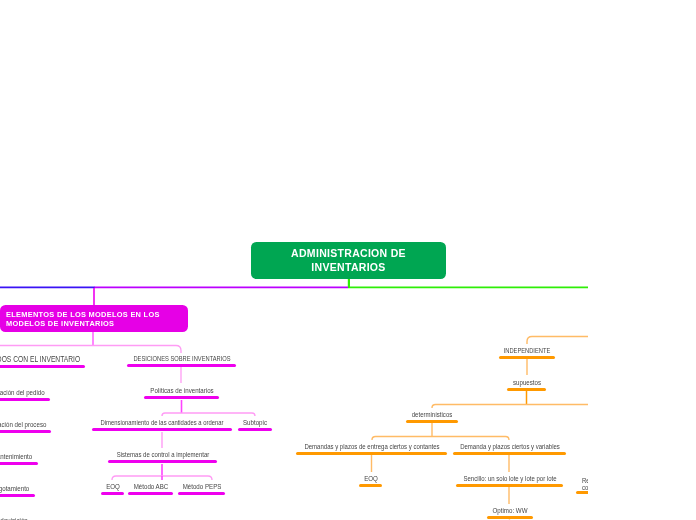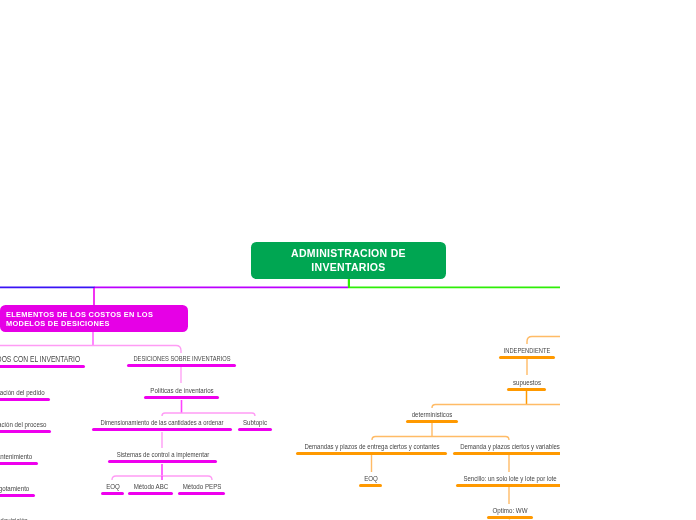--- a/index.html
+++ b/index.html
@@ -1,19 +1,19 @@
 <!DOCTYPE html>
 <html><head>
 <meta charset="utf-8">
 <style>
   html,body{margin:0;padding:0;}
   body{width:696px;height:520px;background:#ffffff;overflow:hidden;
        font-family:"Liberation Sans",sans-serif;
        -webkit-font-smoothing:antialiased;}
-  #canvas{position:relative;width:560px;height:520px;overflow:hidden;}
+  #canvas{position:relative;width:560px;height:520px;overflow:hidden;padding-left:28px;}
   svg.links{position:absolute;left:0;top:0;width:696px;height:520px;
             pointer-events:none;overflow:visible;}
   .pill{position:absolute;border-radius:5.5px;display:flex;align-items:center;
         justify-content:center;text-align:center;font-weight:bold;
         letter-spacing:0.3px;line-height:1.28;box-sizing:border-box;}
   .leaf{position:absolute;}
   .leaf .lbl{position:absolute;left:50%;transform:translateX(-50%) scaleX(0.88);
              bottom:5.5px;white-space:nowrap;color:#454545;text-align:center;
              font-size:7px;line-height:8.5px;}
   .leaf .bar{position:absolute;left:0;bottom:0;height:3px;border-radius:2.5px;}
@@ -57,21 +57,21 @@
     <path d="M509 487 L509 504" stroke="#ffbb66" stroke-width="1.4" fill="none"></path>
     <path d="M509.5 519 L509.5 520" stroke="#ffd9a8" stroke-width="1.4" fill="none"></path>
     <path d="M669.5 494 L669.5 513" stroke="#ffbb66" stroke-width="1.4" fill="none"></path>
   </svg>
 
   <div class="pill" style="left:251px;top:242px;width:195px;height:37px;background:#00a652;color:#fff;font-size:10.5px;padding:0 14px;">
     <span>ADMINISTRACION DE INVENTARIOS</span>
   </div>
 
   <div class="pill" style="left:0px;top:305px;width:188px;height:27px;background:#e600e6;color:#fff;font-size:7.4px;padding:1px 6px 0;justify-content:flex-start;text-align:left;letter-spacing:0.3px;line-height:9.2px;">
-    <span>ELEMENTOS DE LOS COSTOS EN LOS MODELOS DE DESICIONES</span>
+    <span>ELEMENTOS DE LOS MODELOS EN LOS MODELOS DE INVENTARIOS</span>
   </div>
 
 
   <div class="leaf" style="left:-63px;top:351px;width:148px;height:17px;">
     <span class="lbl" style="font-size:8.4px;bottom:4.2px;transform:translateX(-50%) scaleX(0.8);">COSTOS ASOCIADOS CON EL INVENTARIO</span>
     <span class="bar" style="width:148px;background:#ee00ee;"></span>
   </div>
 
   <div class="leaf" style="left:-25px;top:384px;width:75px;height:17px;">
     <span class="lbl" style="font-size:7.0px;bottom:3.2px;transform:translateX(-50%) scaleX(0.88);">Preparación del pedido</span>

